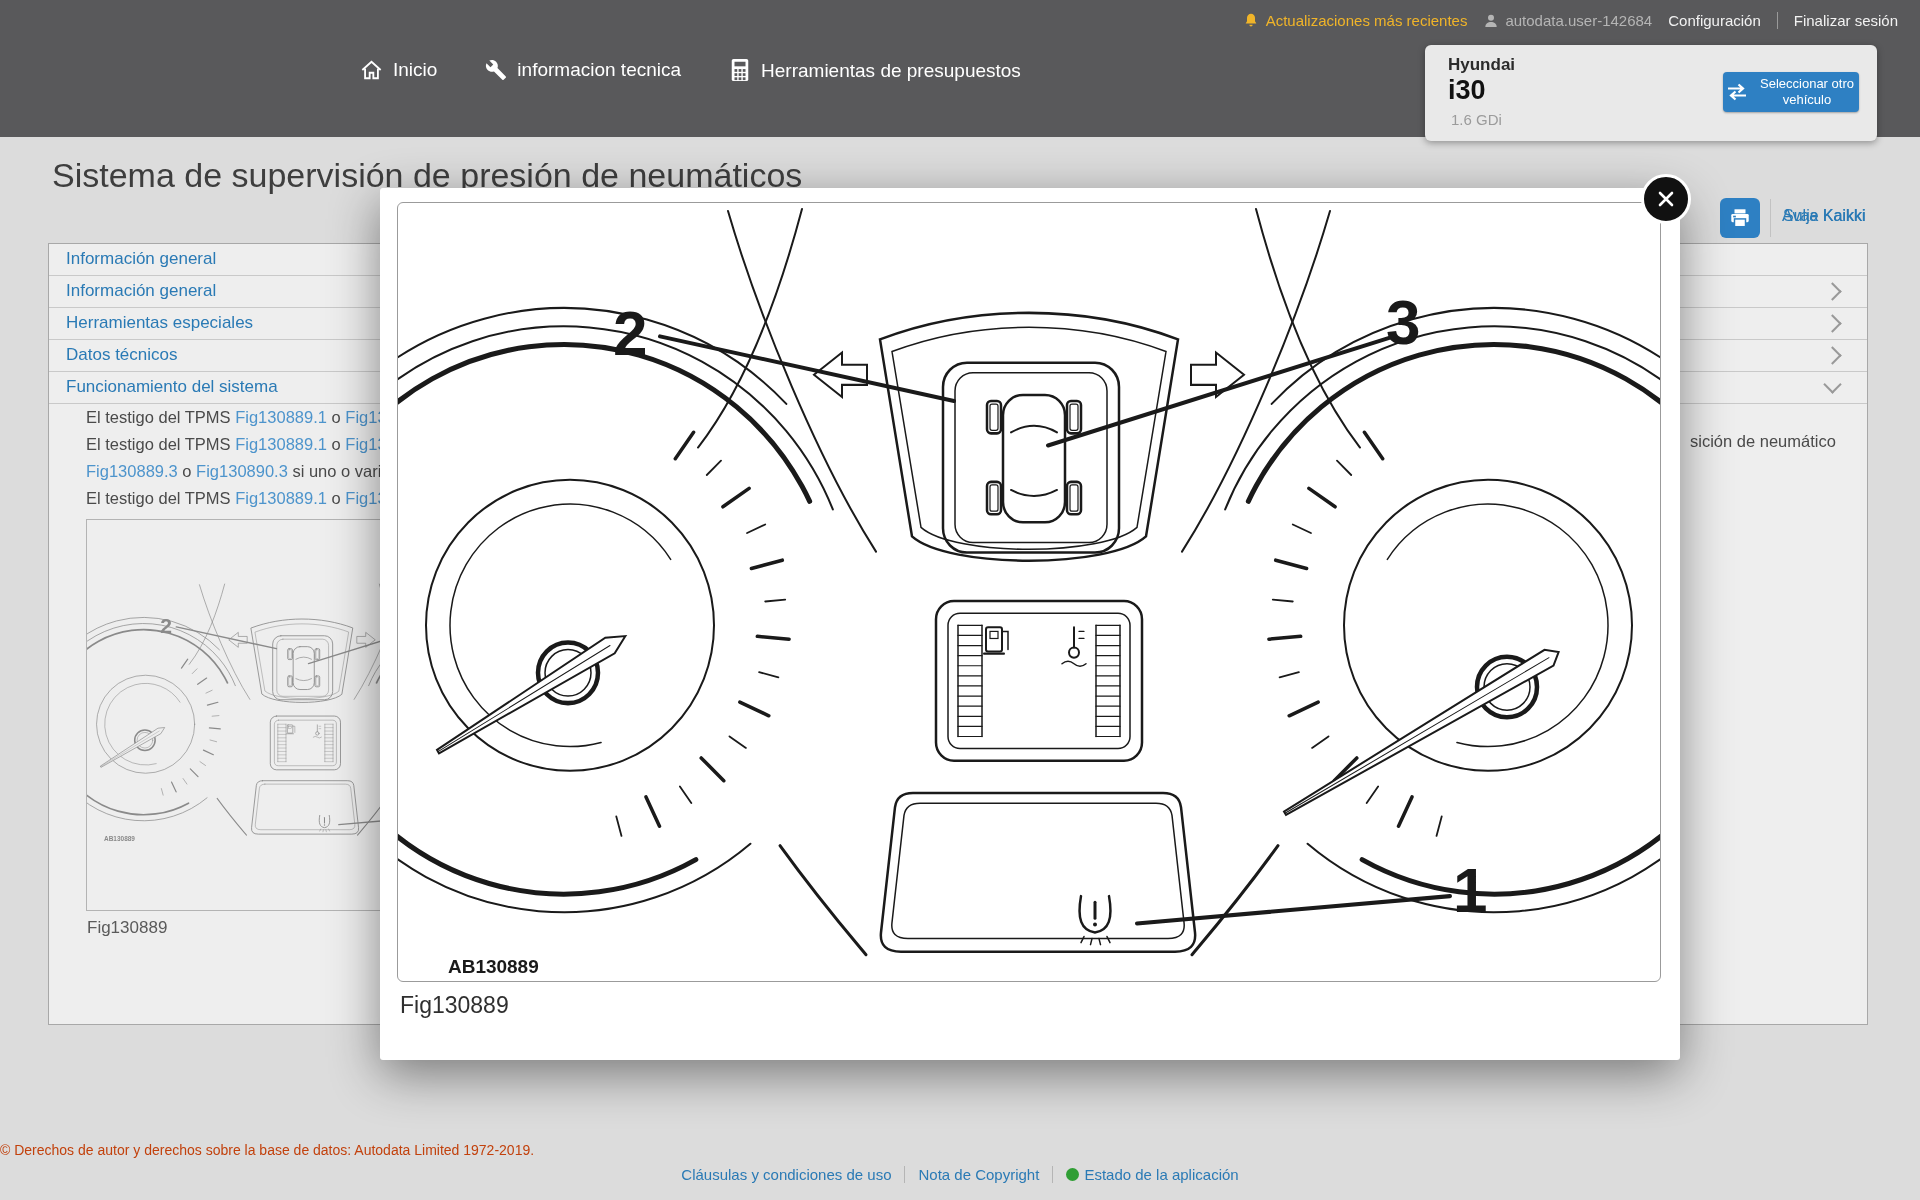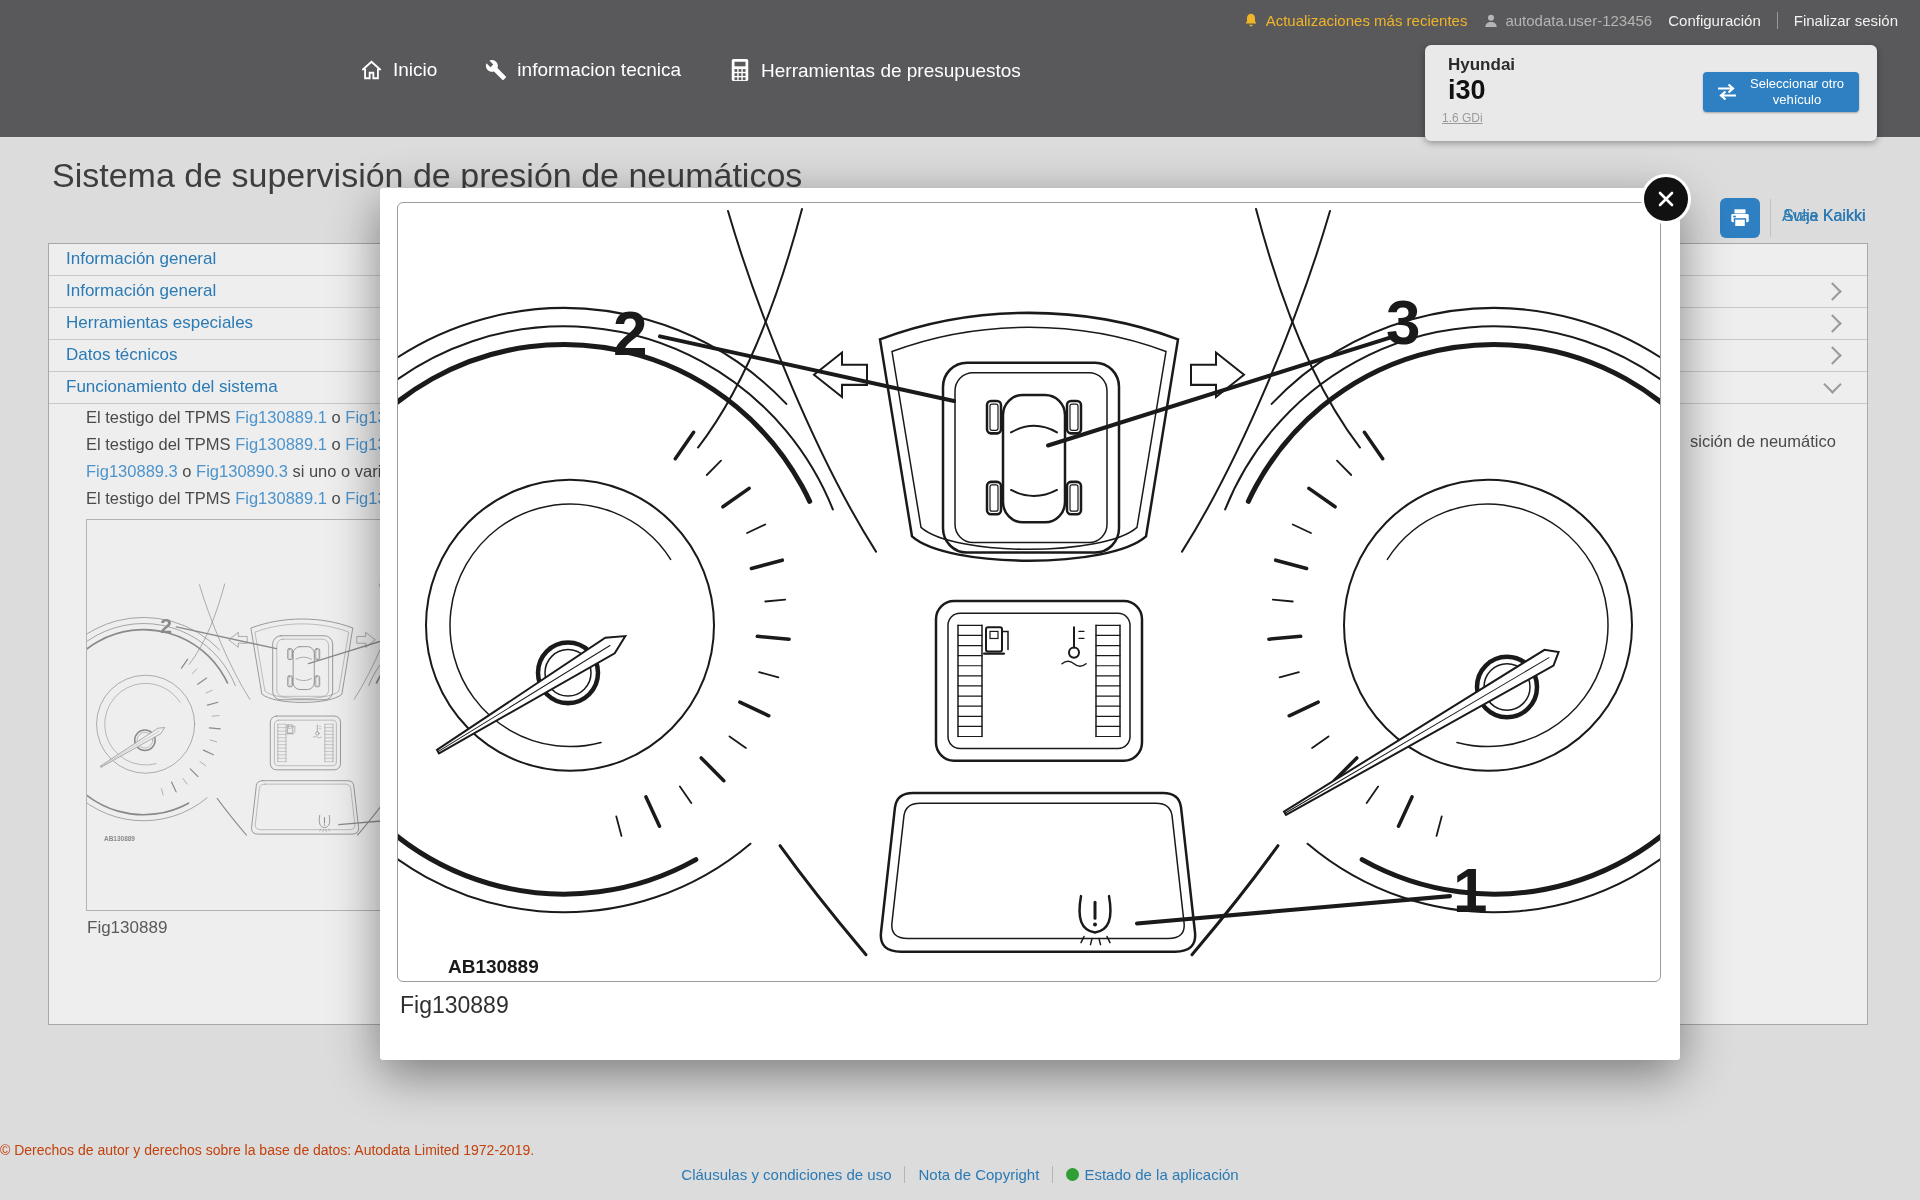--- a/index.html
+++ b/index.html
@@ -16,22 +16,22 @@
   .updates{display:flex;align-items:center;gap:7px;color:#f0b429;cursor:pointer;}
   .user{display:flex;align-items:center;gap:6px;color:#b5b5b5;}
   .util-link{color:#f2f2f2;cursor:pointer;}
   .util-sep{width:1px;height:17px;background:#9a9a9a;}
 
   
   .veh-card{position:absolute;left:1425px;top:45px;width:452px;height:96px;background:#e9e9e9;
             border-radius:6px;box-shadow:0 2px 7px rgba(0,0,0,.35);z-index:3;}
   .veh-make{position:absolute;left:23px;top:10px;font-size:17px;font-weight:bold;color:#2b2b2b;}
   .veh-model{position:absolute;left:23px;top:30px;font-size:27px;font-weight:bold;color:#111;}
-  .veh-eng{position:absolute;left:17px;top:66px;font-size:12px;color:#9b9b9b;text-decoration:underline;}
-  .veh-btn{position:absolute;right:18px;top:27px;width:156px;height:40px;background:#2e80c3;border-radius:4px;
+  .veh-eng{position:absolute;left:26px;top:66px;font-size:15px;color:#9b9b9b;}
+  .veh-btn{position:absolute;right:18px;top:27px;width:136px;height:40px;background:#2e80c3;border-radius:4px;
            display:flex;align-items:center;justify-content:center;gap:8px;color:#fff;font-size:13px;
            text-align:center;line-height:1.25;cursor:pointer;box-shadow:0 1px 2px rgba(0,0,0,.3);}
   .veh-btn .lbl{width:100px;}
 
   
   .page-title{position:absolute;left:52px;top:156px;font-size:34px;color:#3e3e3e;z-index:1;}
 
   
   .panel{position:absolute;left:48px;top:243px;width:1820px;height:782px;background:#eeeeee;
          border:1px solid #a8a8a8;box-sizing:border-box;z-index:1;}
@@ -218,21 +218,21 @@
       <svg width="16" height="17" viewBox="0 0 24 24">
           <path d="M12,2 C8.7,2 6,4.7 6,8 v5 l-2,3.5 h16 l-2,-3.5 v-5 c0,-3.3 -2.7,-6 -6,-6 z M9.5,18.5 a2.5,2.5 0 0,0 5,0 z" fill="#f0b429"></path>
         </svg>
       <span>Actualizaciones más recientes</span>
     </div>
     <div class="user">
       <svg width="16" height="16" viewBox="0 0 24 24">
           <circle cx="12" cy="7" r="4.5" fill="#b5b5b5"></circle>
           <path d="M3.5,21 c0,-5 3.8,-7.5 8.5,-7.5 s8.5,2.5 8.5,7.5 z" fill="#b5b5b5"></path>
         </svg>
-      <span>autodata.user-123456</span>
+      <span>autodata.user-142684</span>
     </div>
     <span class="util-link">Configuración</span>
     <span class="util-sep"></span>
     <span class="util-link">Finalizar sesión</span>
   </div>
 </div>
 
 <div class="veh-card">
   <div class="veh-make">Hyundai</div>
   <div class="veh-model">i30</div>

